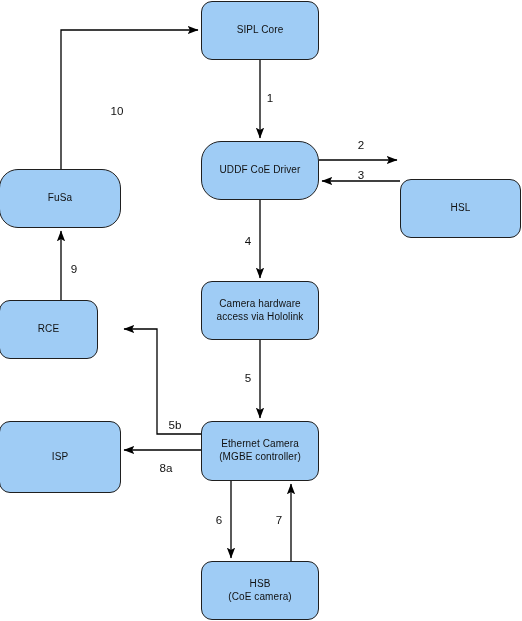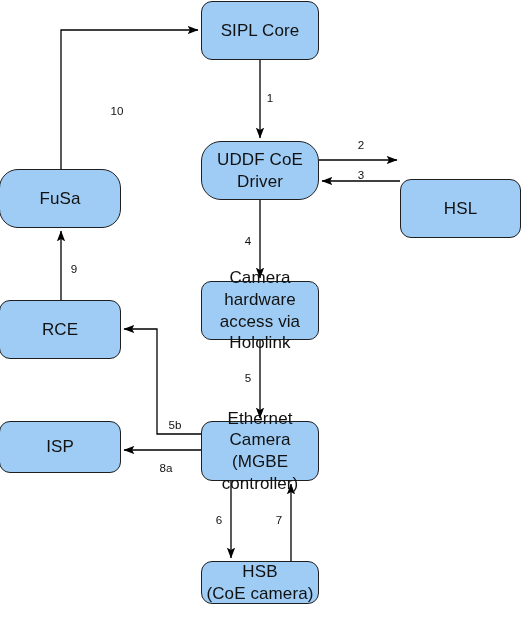--- a/index.html
+++ b/index.html
@@ -29,21 +29,21 @@
     position: absolute;
     box-sizing: border-box;
     background: #9fccf5;
     border: 1.4px solid #1f1f1f;
     border-radius: 11px;
     display: flex;
     align-items: center;
     justify-content: center;
     text-align: center;
     color: #111111;
-    font-size: 17px;
+    font-size: 10px;
     line-height: 1.28;
     letter-spacing: 0.1px;
     z-index: 2;
   }
   .node .label {
     display: block;
     padding: 0 4px;
     white-space: pre-line;
   }
   .edge-label {
@@ -82,39 +82,39 @@
   <div id="node-layer">
       <div class="node" style="left: 201px; top: 1px; width: 118px; height: 59px; background: rgb(159, 204, 245); border-color: rgb(31, 31, 31);">
         <span class="label">SIPL Core</span>
       </div>
       <div class="node" style="left: 201px; top: 141px; width: 118px; height: 59px; background: rgb(159, 204, 245); border-color: rgb(31, 31, 31); border-radius: 20px;">
         <span class="label">UDDF CoE Driver</span>
       </div>
       <div class="node" style="left: 400px; top: 141px; width: 121px; height: 59px; background: rgb(159, 204, 245); border-color: rgb(31, 31, 31); margin-top: 38px;">
         <span class="label">HSL</span>
       </div>
-      <div class="node" style="left: 201px; top: 281px; width: 118px; height: 59px; background: rgb(159, 204, 245); border-color: rgb(31, 31, 31); border-radius: 10px;">
+      <div class="node" style="left: 201px; top: 281px; width: 118px; height: 59px; background: rgb(159, 204, 245); border-color: rgb(31, 31, 31);">
         <span class="label">Camera hardware
 access via Hololink</span>
       </div>
       <div class="node" style="left: 201px; top: 421px; width: 118px; height: 60px; background: rgb(159, 204, 245); border-color: rgb(31, 31, 31);">
         <span class="label">Ethernet Camera
 (MGBE controller)</span>
       </div>
-      <div class="node" style="left: 201px; top: 561px; width: 118px; height: 43px; background: rgb(159, 204, 245); border-color: rgb(31, 31, 31);">
+      <div class="node" style="left: 201px; top: 561px; width: 118px; height: 59px; background: rgb(159, 204, 245); border-color: rgb(31, 31, 31);">
         <span class="label">HSB
 (CoE camera)</span>
       </div>
       <div class="node" style="left: -1px; top: 169px; width: 122px; height: 59px; background: rgb(159, 204, 245); border-color: rgb(31, 31, 31); border-radius: 19px;">
         <span class="label">FuSa</span>
       </div>
-      <div class="node" style="left: -1px; top: 300px; width: 122px; height: 59px; background: rgb(159, 204, 245); border-color: rgb(31, 31, 31);">
+      <div class="node" style="left: -1px; top: 300px; width: 99px; height: 59px; background: rgb(159, 204, 245); border-color: rgb(31, 31, 31);">
         <span class="label">RCE</span>
       </div>
-      <div class="node" style="left: -1px; top: 421px; width: 122px; height: 52px; background: rgb(159, 204, 245); border-color: rgb(31, 31, 31);">
+      <div class="node" style="left: -1px; top: 421px; width: 122px; height: 72px; background: rgb(159, 204, 245); border-color: rgb(31, 31, 31);">
         <span class="label">ISP</span>
       </div>
     </div>
   <div id="edge-label-layer">
       <div class="edge-label" style="left: 270px; top: 97px;">1</div>
       <div class="edge-label" style="left: 361px; top: 144px;">2</div>
       <div class="edge-label" style="left: 361px; top: 174px;">3</div>
       <div class="edge-label" style="left: 248px; top: 240px;">4</div>
       <div class="edge-label" style="left: 248px; top: 377px;">5</div>
       <div class="edge-label" style="left: 219px; top: 519px;">6</div>

